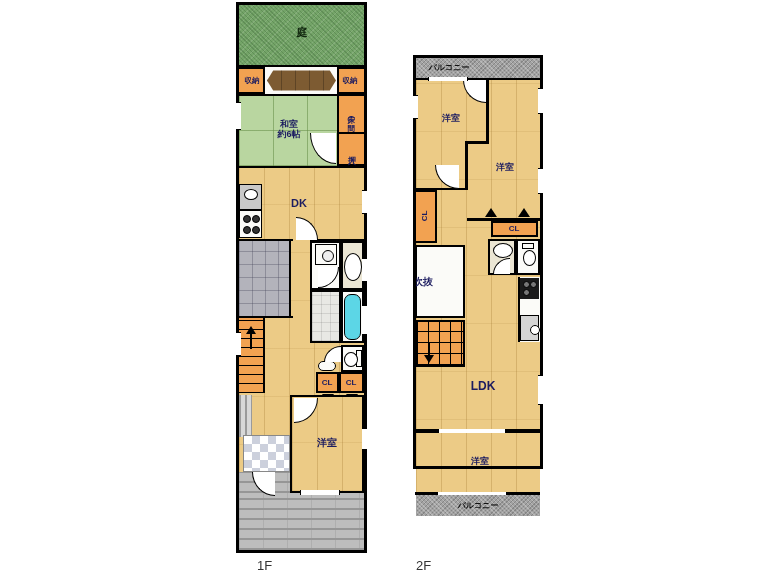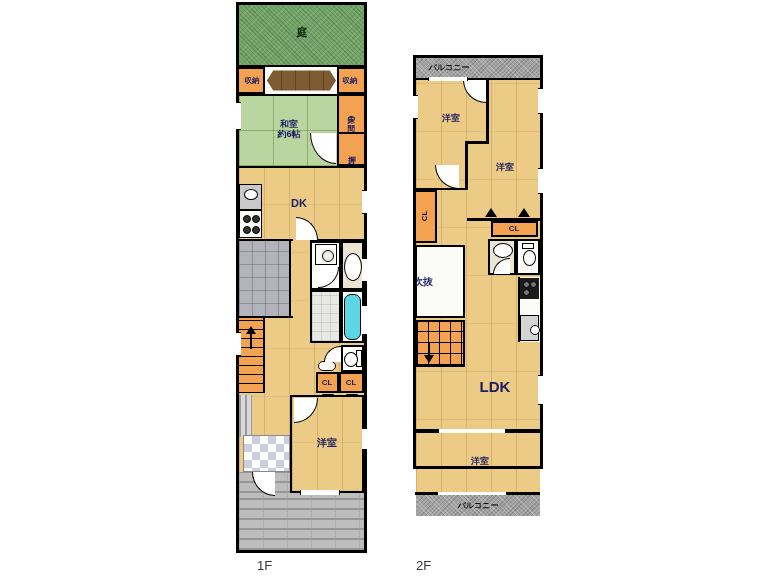--- a/index.html
+++ b/index.html
@@ -219,21 +219,21 @@
       <div class="circ" style="left:3px;top:11px;width:5px;height:5px;background:#777;"></div>
     </div>
     <div class="r bd1" style="left:107px;top:260px;width:19px;height:26px;background:#d4d4d4;">
       <div class="circ" style="left:9px;top:9px;width:8px;height:8px;"></div>
     </div>
 
     <div class="r stairs2 bd2" style="left:2px;top:265px;width:50px;height:47px;"></div>
     <div class="arrow-stem" style="left:15px;top:288px;height:14px;"></div>
     <div class="arrow-dn" style="left:11px;top:300px;"></div>
 
-    <span class="lb" style="left:70px;top:332px;font-size:15px;margin-left:12px;">LDK</span>
+    <span class="lb" style="left:70px;top:332px;font-size:12px;">LDK</span>
 
     <div class="r blk" style="left:2px;top:374px;width:125px;height:4px;"></div>
     <div class="r win winh" style="left:25px;top:374px;width:68px;height:4px;"></div>
     <div class="r blk" style="left:47px;top:374px;width:1px;height:4px;"></div>
     <div class="r blk" style="left:70px;top:374px;width:1px;height:4px;"></div>
 
     <span class="lb" style="left:67px;top:407px;font-size:9px;">洋室</span>
 
     <div class="r blk" style="left:2px;top:437px;width:125px;height:3px;"></div>
     <div class="r win winh" style="left:24px;top:437px;width:70px;height:3px;"></div>

